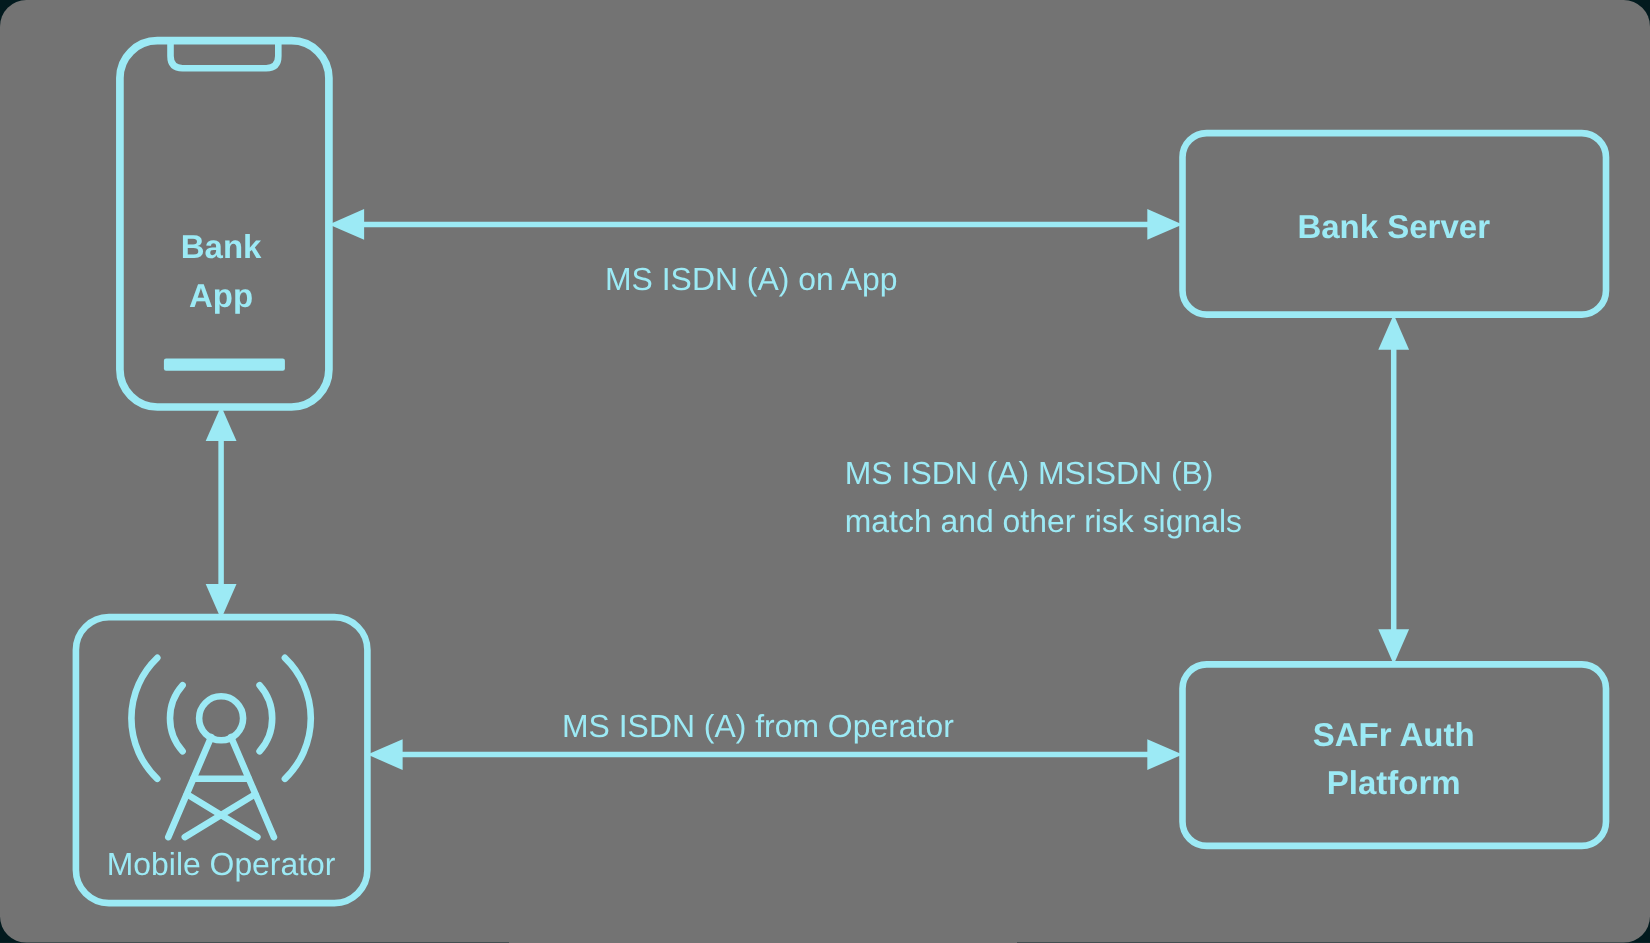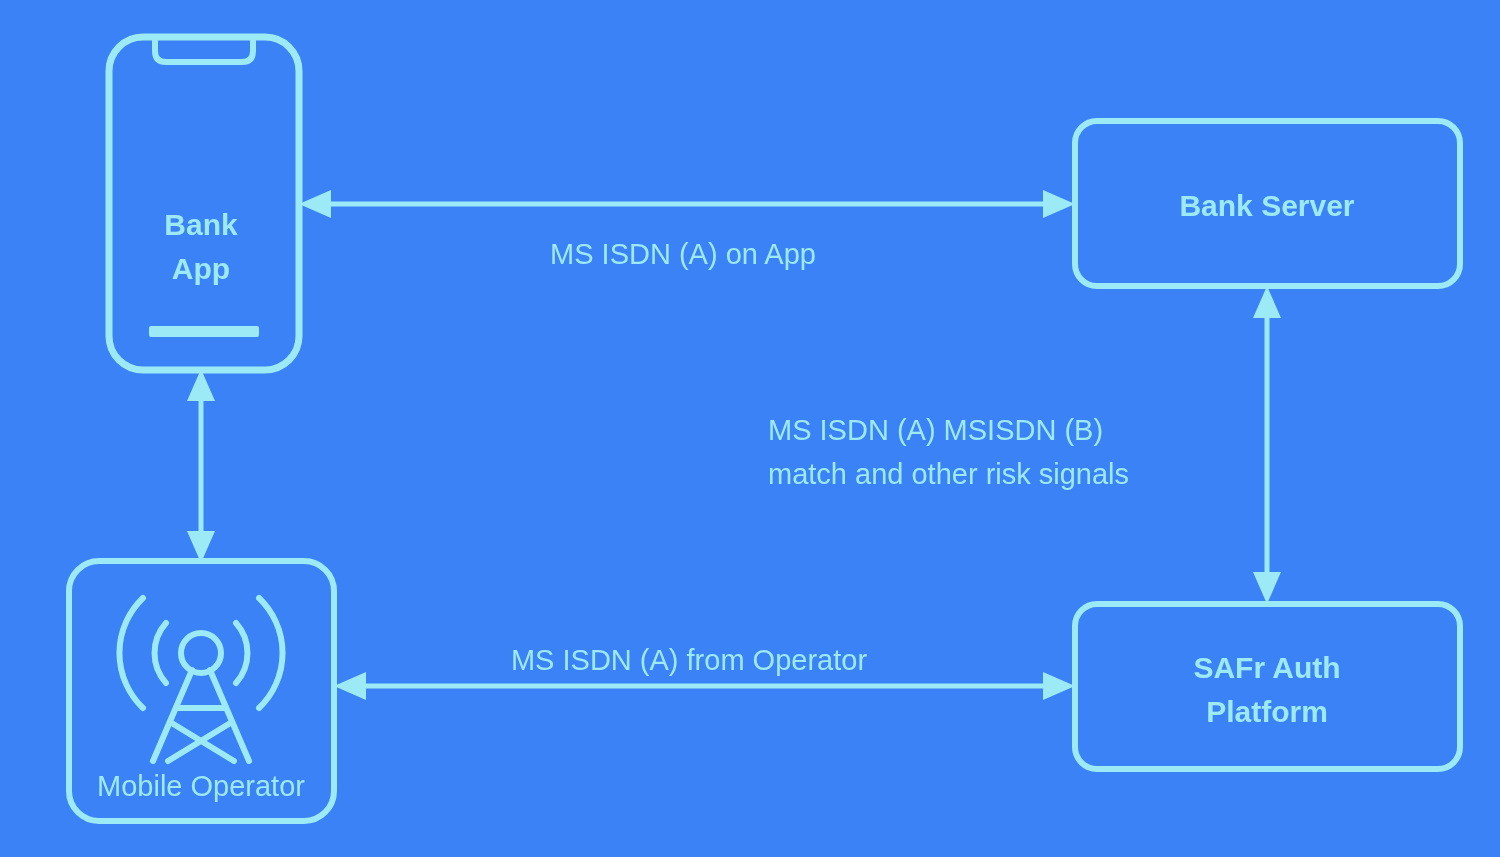--- a/index.html
+++ b/index.html
@@ -11,21 +11,22 @@
   body {
     width: 1500px;
     height: 857px;
     overflow: hidden;
     font-family: "Liberation Sans", sans-serif;
   }
   #stage {
     position: relative;
     width: 1500px;
     height: 857px;
-    background: #3b82f6;
+    background: #737373;
+    border-radius: 24px;
   }
   #diagram-svg {
     position: absolute;
     left: 0;
     top: 0;
     width: 1500px;
     height: 857px;
     display: block;
   }
   .node-label {

